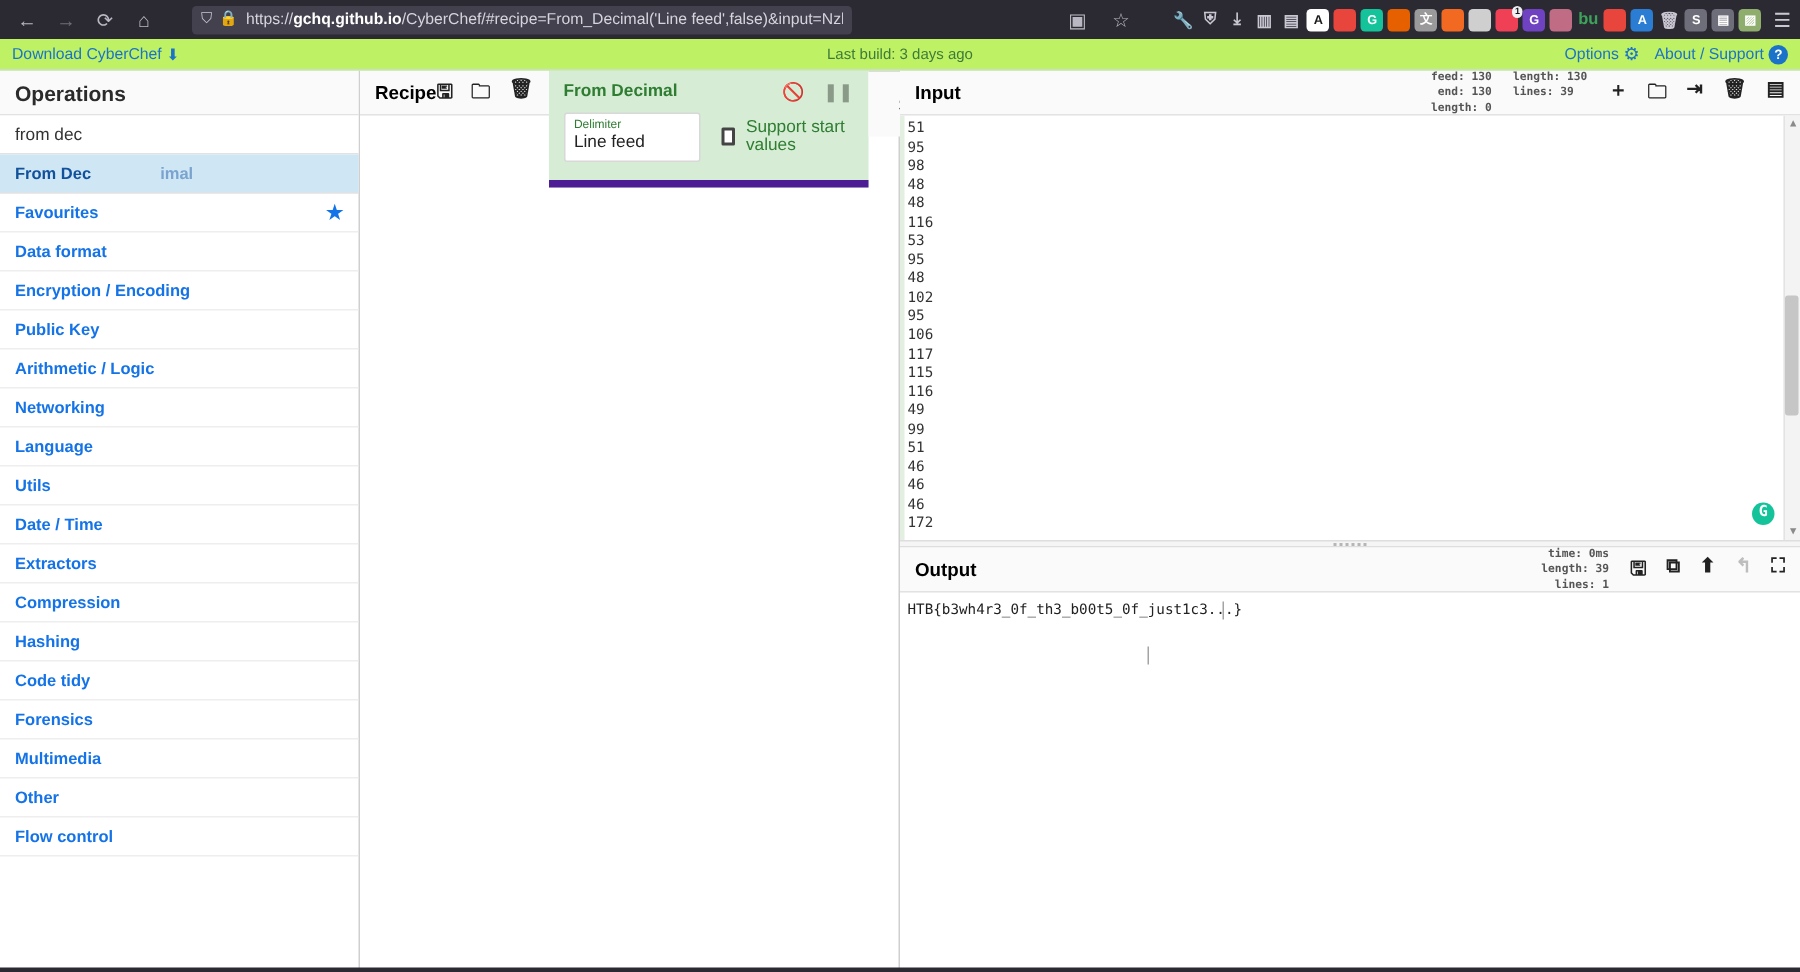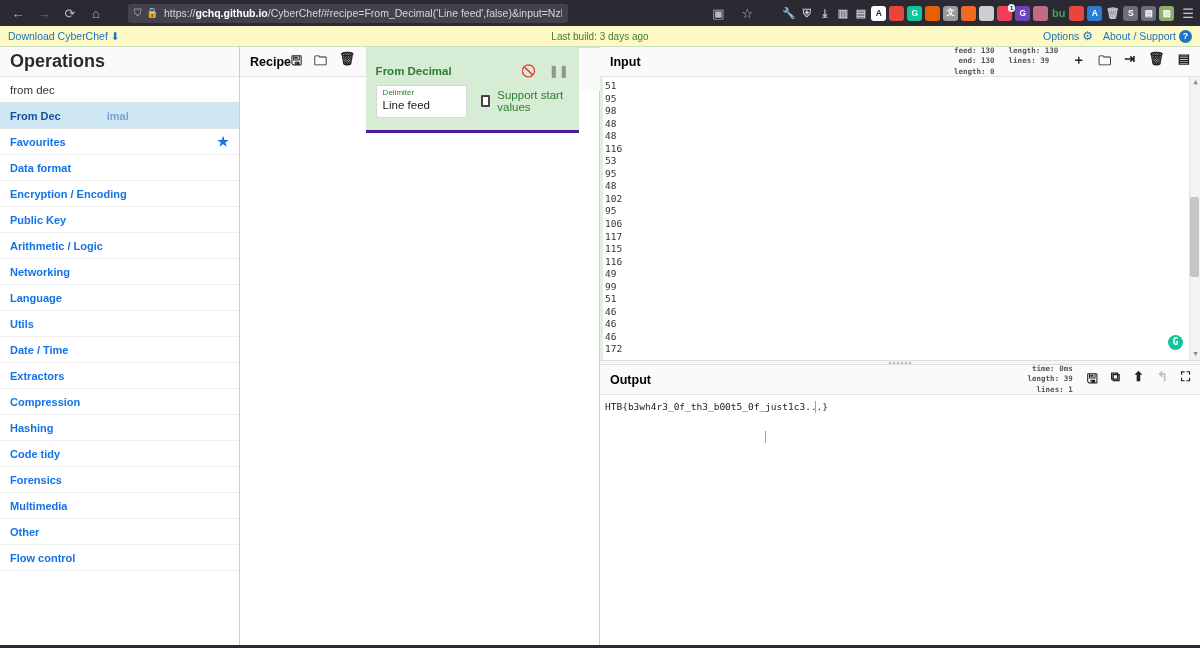--- a/index.html
+++ b/index.html
@@ -41,40 +41,40 @@
   }
   .ext.plain { color: #c9c8d2; background: transparent; font-size: 11px; }
   .ext .badge {
     position: absolute; top: -2px; right: -3px; background: #f0f0f4; color: #15141a;
     font-size: 6px; border-radius: 5px; padding: 0 2px; line-height: 8px; font-weight: 700;
   }
   .menu-btn { color: #c9c8d2; font-size: 13px; margin-left: 6px; }
 
   
   .banner {
-    height: 21px; background: #fef9c3; border-bottom: 1px solid #c9e0c7;
+    height: 21px; background: #bef264; border-bottom: 1px solid #c9e0c7;
     display: flex; align-items: center; padding: 0 8px; font-size: 10.5px;
   }
   .banner a { color: #1a73c8; text-decoration: none; display: inline-flex; align-items: center; gap: 3px; }
   .banner .center { position: absolute; left: 0; right: 0; text-align: center; color: #3f7a3a; font-size: 10px; pointer-events: none; }
   .banner-right { margin-left: auto; display: flex; align-items: center; gap: 10px; z-index: 2; }
   .icon-circle {
     width: 13px; height: 13px; border-radius: 50%; background: #1a73c8; color: #fff;
     font-size: 9px; display: inline-flex; align-items: center; justify-content: center; font-weight: 700;
   }
   .gear { color: #1a73c8; font-size: 12px; }
 
   
   .main { display: flex; height: 601px; }
 
   
   .ops { width: 240px; border-right: 1px solid #cfcfcf; background: #fff; display: flex; flex-direction: column; }
   .ops-title {
     height: 30px; display: flex; align-items: center; padding: 0 10px;
-    font-weight: 700; font-size: 18px; color: #2b2b2b; border-bottom: 1px solid #e2e2e2;
+    font-weight: 700; font-size: 14px; color: #2b2b2b; border-bottom: 1px solid #e2e2e2;
     background: #fafafa;
   }
   .ops-search {
     height: 26px; border: none; border-bottom: 1px solid #e2e2e2; padding: 0 10px;
     font-size: 11.5px; color: #333; outline: none; width: 100%;
     font-family: "Liberation Sans", sans-serif;
   }
   .op-result {
     height: 26px; background: #cfe6f5; border-bottom: 1px solid #e2e2e2;
     display: flex; align-items: center; padding: 0 10px; font-size: 11px; font-weight: 700;
@@ -89,21 +89,21 @@
 
   
   .recipe { width: 360px; border-right: 1px solid #cfcfcf; display: flex; flex-direction: row; background: #fff; }
   .recipe-head {
     height: 30px; display: flex; align-items: center; padding: 0 10px;
     font-weight: 700; font-size: 12.5px; border-bottom: 1px solid #e2e2e2; background: #fafafa;
   }
   .recipe-head .tools { margin-left: auto; display: flex; gap: 12px; color: #222; font-size: 13px; }
   .recipe-list { flex: 1; background: #fff; }
   .op-card {
-    background: #d6ecd4; border-bottom: 3px solid #4c1d95; padding: 17px 10px 12px 10px;
+    background: #d6ecd4; border-bottom: 5px solid #4c1d95; padding: 7px 10px 12px 10px;
   }
   .op-card-head { display: flex; align-items: center; }
   .op-card-title { color: #2e7d32; font-weight: 700; font-size: 11.5px; }
   .op-card-head .ops-icons { margin-left: auto; display: flex; gap: 12px; color: #8a9a89; font-size: 12px; }
   .op-args { display: flex; align-items: center; gap: 14px; margin-top: 7px; }
   .arg-field {
     width: 120px; background: #fff; border: 1px solid #d8d8d8; border-radius: 2px;
     padding: 3px 6px 4px 6px;
   }
   .arg-label { font-size: 8px; color: #2e7d32; line-height: 1.1; }

